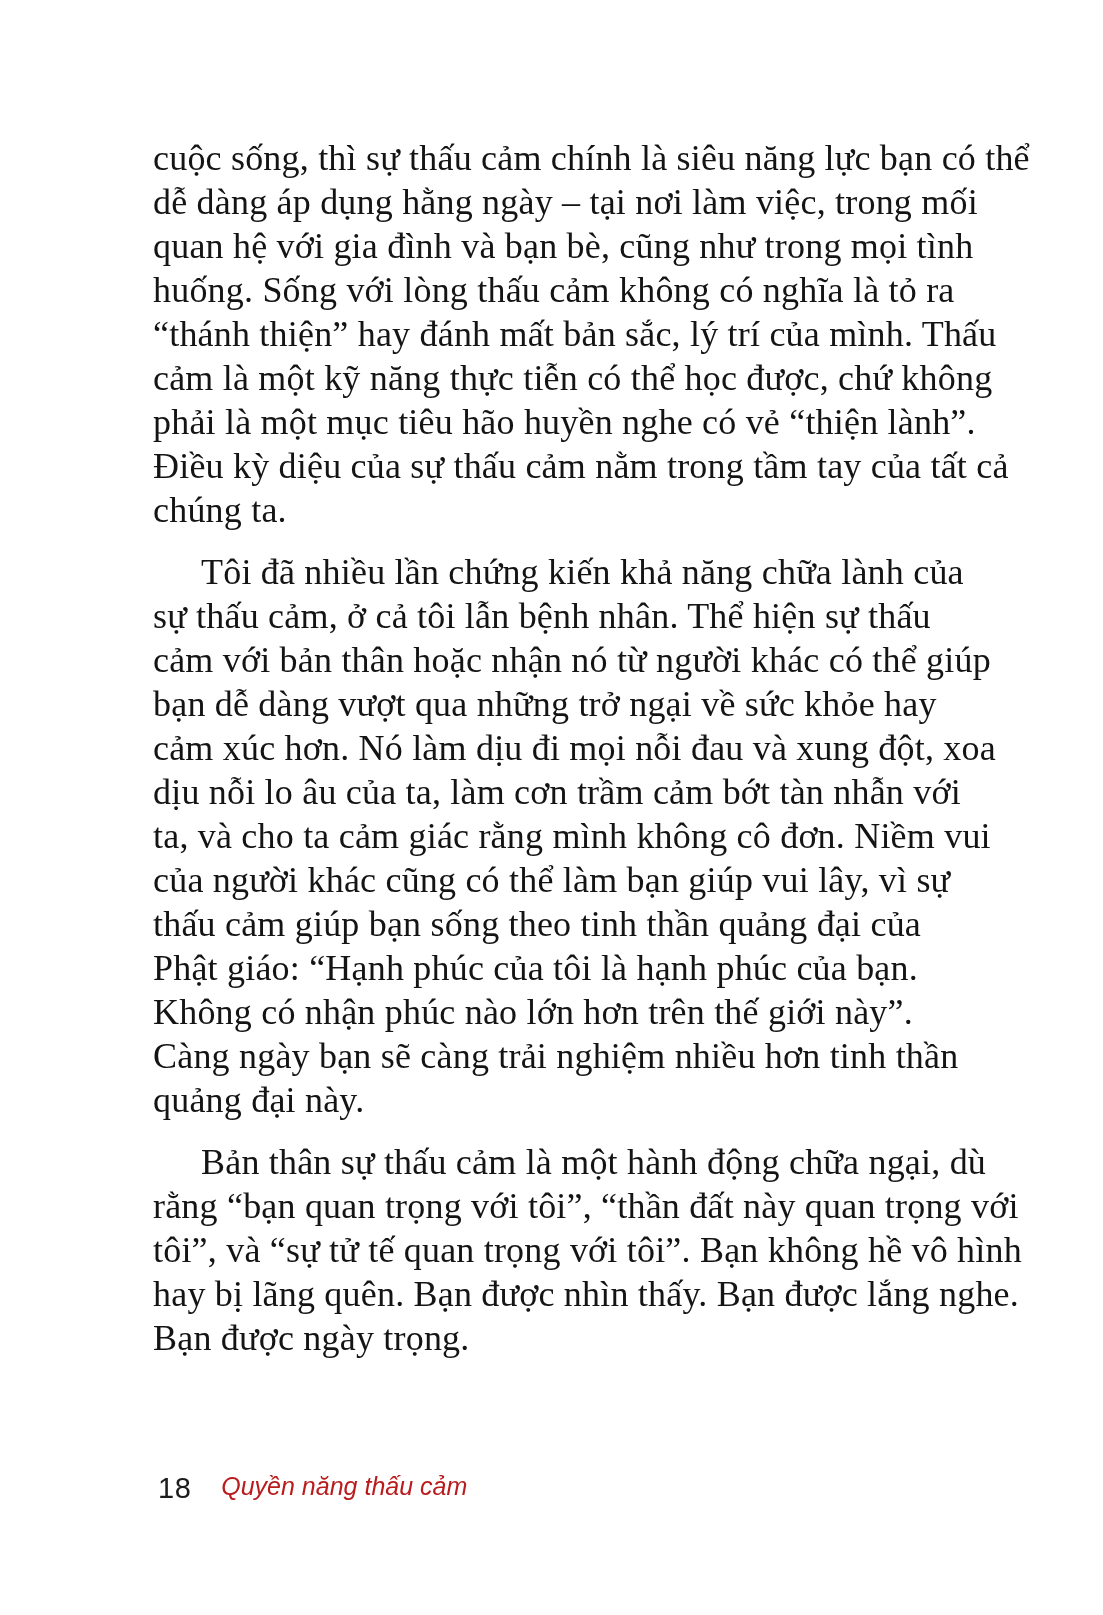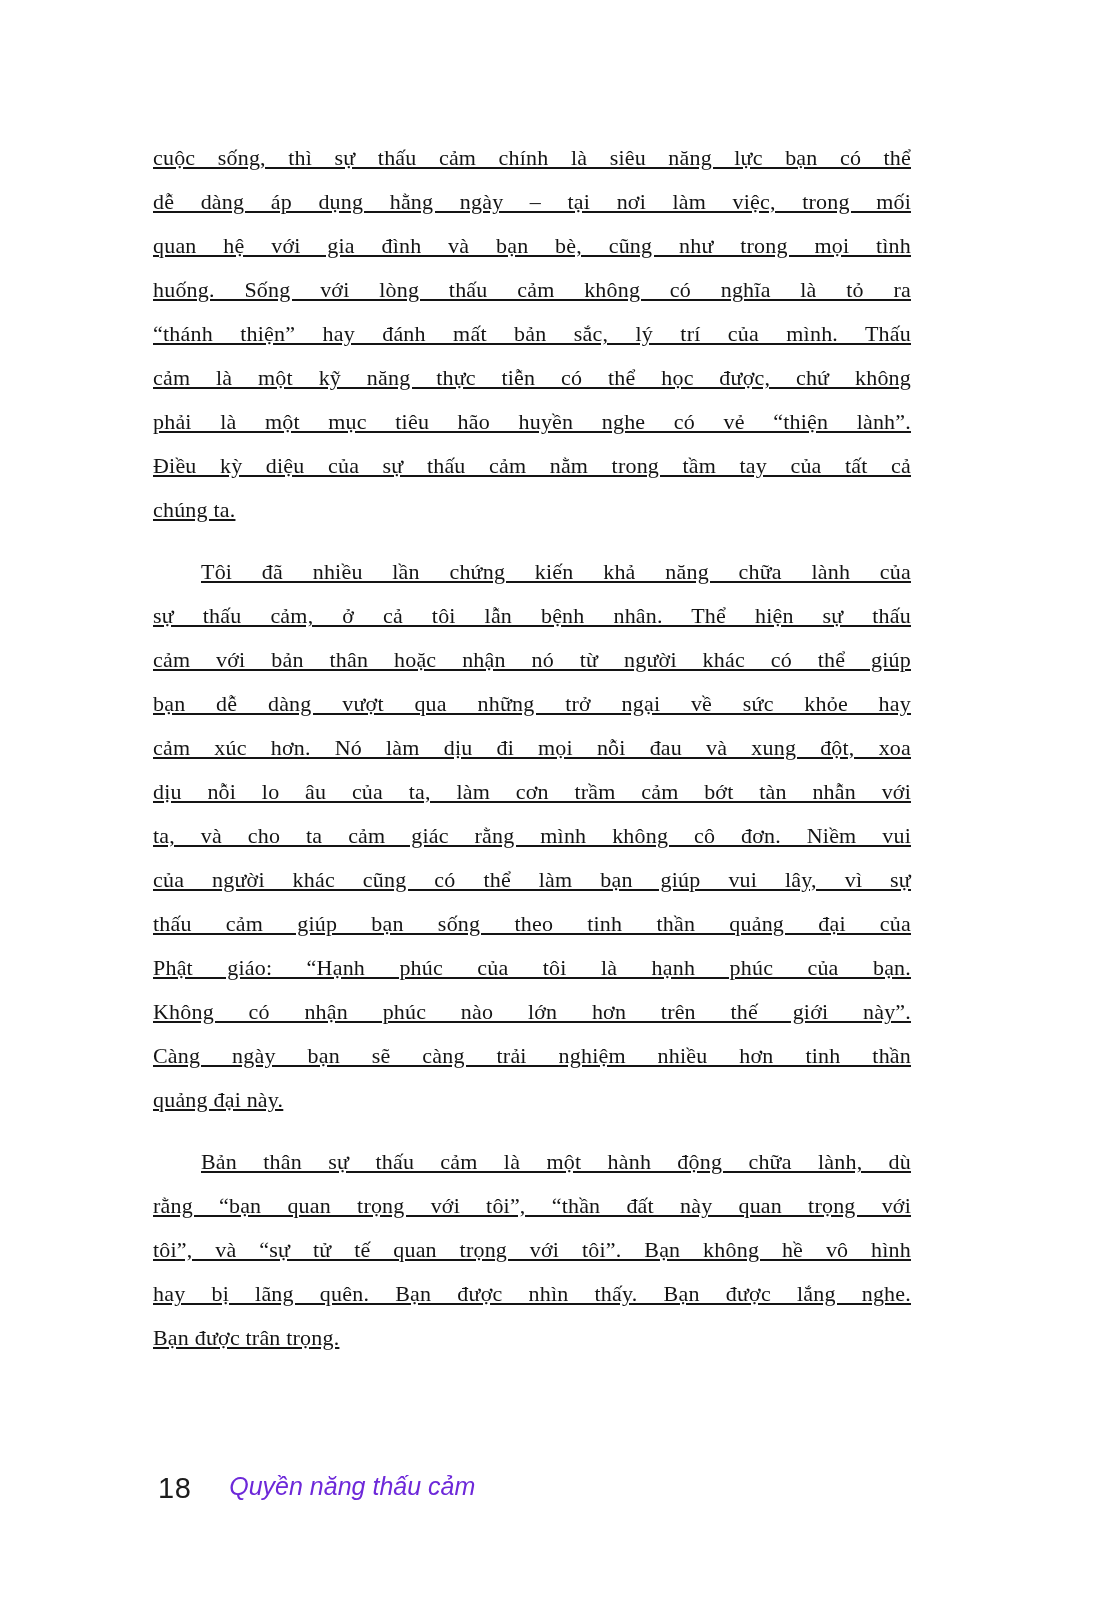--- a/index.html
+++ b/index.html
@@ -19,28 +19,27 @@
   .text-block {
     position: absolute;
     left: 153px;
     top: 136px;
     width: 758px;
   }
   .paragraph {
     margin: 0 0 18px 0;
   }
   .line {
-    font-size: 22px;
+    font-size: 36px;
     line-height: 44px;
     white-space: nowrap;
     text-align: justify;
     text-align-last: justify;
     text-justify: inter-word;
     letter-spacing: 0.2px;
-    text-decoration: underline;
   }
   .line.last {
     text-align-last: left;
   }
   .line.first-indent {
     text-indent: 48px;
   }
   .footer {
     position: absolute;
     left: 158px;
@@ -52,22 +51,22 @@
     color: #1c1c1c;
   }
   .footer .page-number {
     font-size: 29px;
     font-weight: 400;
     letter-spacing: 0.5px;
   }
   .footer .running-title {
     font-size: 25px;
     font-style: italic;
-    margin-left: 38px;
-    color: #6d28d9;
+    margin-left: 30px;
+    color: #b91c1c;
   }
 </style>
 </head>
 <body>
 
 <div class="page">
   <div class="text-block">
       <div class="paragraph">
         <div class="line">cuộc sống, thì sự thấu cảm chính là siêu năng lực bạn có thể</div>
         <div class="line">dễ dàng áp dụng hằng ngày – tại nơi làm việc, trong mối</div>
@@ -88,24 +87,24 @@
         <div class="line">dịu nỗi lo âu của ta, làm cơn trầm cảm bớt tàn nhẫn với</div>
         <div class="line">ta, và cho ta cảm giác rằng mình không cô đơn. Niềm vui</div>
         <div class="line">của người khác cũng có thể làm bạn giúp vui lây, vì sự</div>
         <div class="line">thấu cảm giúp bạn sống theo tinh thần quảng đại của</div>
         <div class="line">Phật giáo: “Hạnh phúc của tôi là hạnh phúc của bạn.</div>
         <div class="line">Không có nhận phúc nào lớn hơn trên thế giới này”.</div>
         <div class="line">Càng ngày bạn sẽ càng trải nghiệm nhiều hơn tinh thần</div>
         <div class="line last">quảng đại này.</div>
       </div>
       <div class="paragraph">
-        <div class="line first-indent">Bản thân sự thấu cảm là một hành động chữa lành, dù</div>
+        <div class="line first-indent">Bản thân sự thấu cảm là một hành động chữa ngại, dù</div>
         <div class="line">rằng “bạn quan trọng với tôi”, “thần đất này quan trọng với</div>
         <div class="line">tôi”, và “sự tử tế quan trọng với tôi”. Bạn không hề vô hình</div>
         <div class="line">hay bị lãng quên. Bạn được nhìn thấy. Bạn được lắng nghe.</div>
-        <div class="line last">Bạn được trân trọng.</div>
+        <div class="line last">Bạn được ngày trọng.</div>
       </div>
     </div>
   <div class="footer">
     <span class="page-number">18</span>
     <span class="running-title">Quyền năng thấu cảm</span>
   </div>
 </div>
 
 </body></html>

